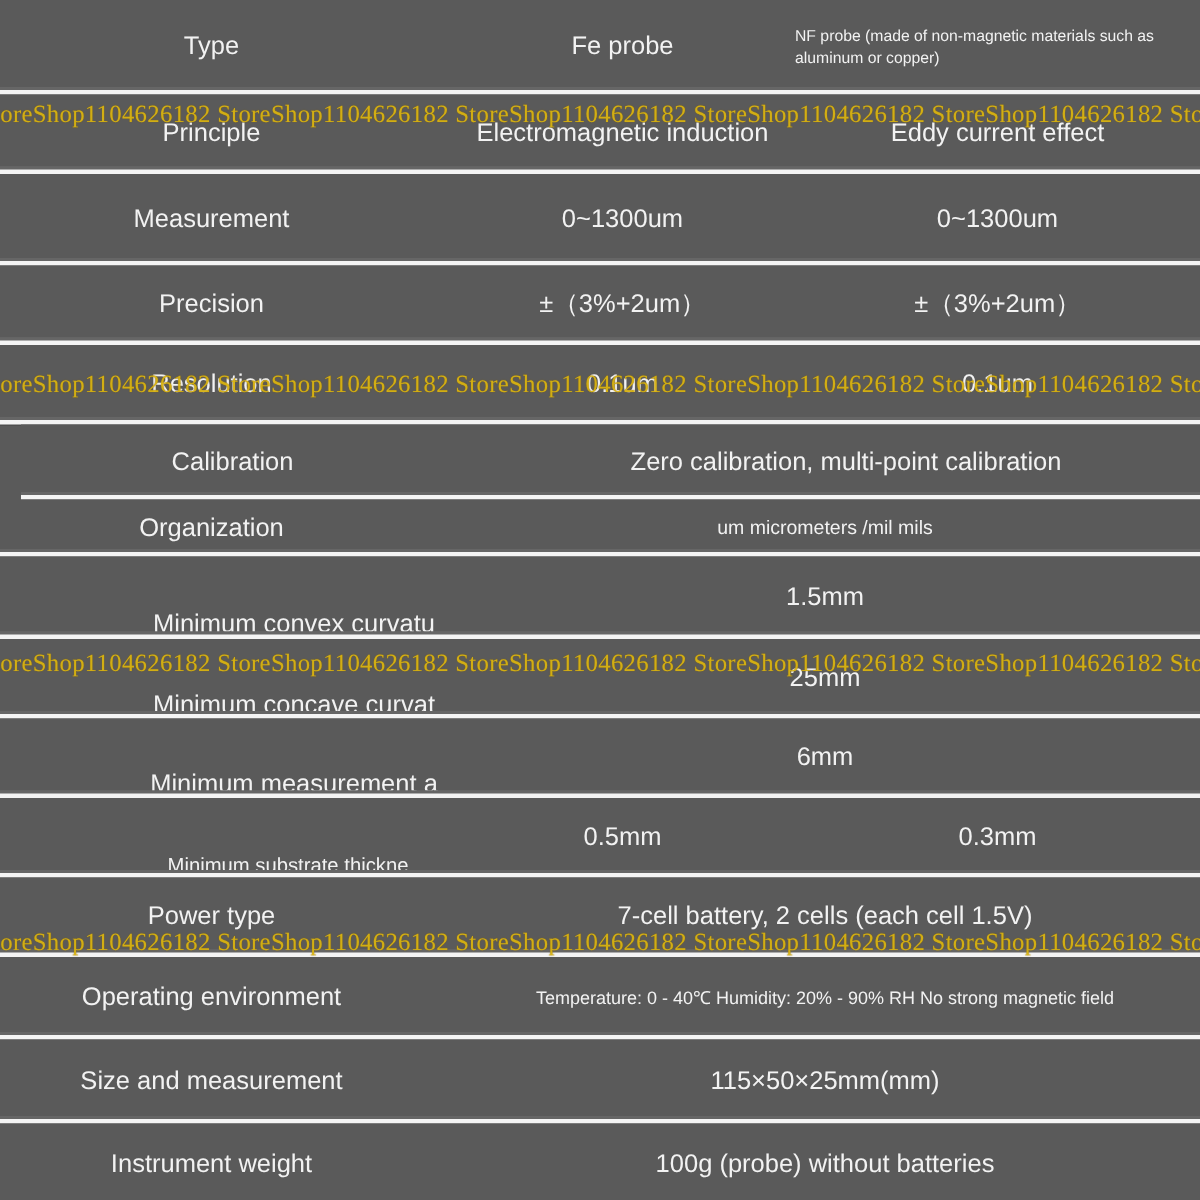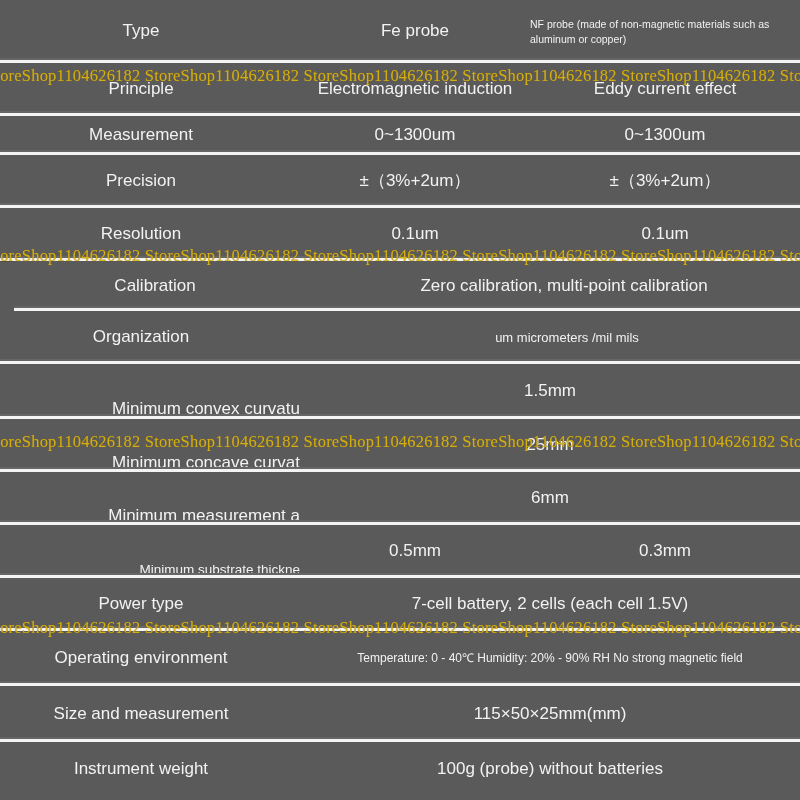--- a/index.html
+++ b/index.html
@@ -60,21 +60,21 @@
   }
 
   .c-label {
     width: 300px;
     flex: 0 0 300px;
     text-align: center;
     font-size: 17px;
     padding-right: 18px;
   }
   .c-label.small   { font-size: 13.5px; }
-  .c-label.clip    { text-align: right; padding-left: 92px; padding-right: 0; margin-top: 36px; }
+  .c-label.clip    { text-align: center; padding-left: 92px; padding-right: 0; margin-top: 36px; }
 
   .c-v1 {
     width: 230px;
     flex: 0 0 230px;
     text-align: center;
     font-size: 17px;
   }
   .c-v2 {
     width: 270px;
     flex: 0 0 270px;
@@ -129,21 +129,21 @@
     <div class="cell c-v1">Fe probe</div>
     <div class="cell c-v2 tiny">NF probe (made of non-magnetic materials such as aluminum or copper)</div>
   </div>
 
   <div class="spec-row sep" style="height:53px;">
     <div class="cell c-label">Principle</div>
     <div class="cell c-v1">Electromagnetic induction</div>
     <div class="cell c-v2">Eddy current effect</div>
   </div>
 
-  <div class="spec-row sep" style="height:39px;">
+  <div class="spec-row sep" style="height:61px;">
     <div class="cell c-label">Measurement</div>
     <div class="cell c-v1">0~1300um</div>
     <div class="cell c-v2">0~1300um</div>
   </div>
 
   <div class="spec-row sep" style="height:53px;">
     <div class="cell c-label">Precision</div>
     <div class="cell c-v1">±（3%+2um）</div>
     <div class="cell c-v2">±（3%+2um）</div>
   </div>
@@ -152,21 +152,21 @@
     <div class="cell c-label">Resolution</div>
     <div class="cell c-v1">0.1um</div>
     <div class="cell c-v2">0.1um</div>
   </div>
 
   <div class="spec-row sep" style="height:50px;margin-left:14px;">
     <div class="cell c-label">Calibration</div>
     <div class="cell c-wide">Zero calibration, multi-point calibration</div>
   </div>
 
-  <div class="spec-row sep" style="height:53px;gap:17px;">
+  <div class="spec-row sep" style="height:38px;">
     <div class="cell c-label">Organization</div>
     <div class="cell c-wide small">um micrometers /mil mils</div>
   </div>
 
   <div class="spec-row sep" style="height:55px;">
     <div class="cell c-label clip">Minimum convex curvatu</div>
     <div class="cell c-wide">1.5mm</div>
   </div>
 
   <div class="spec-row sep" style="height:53px;">

